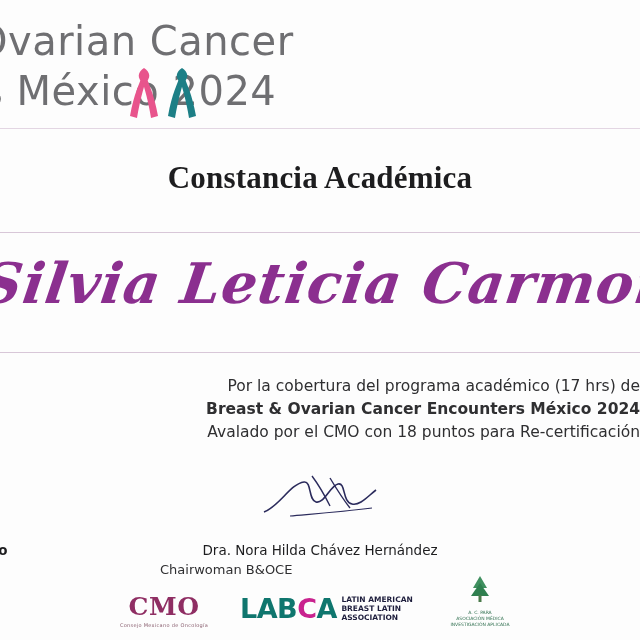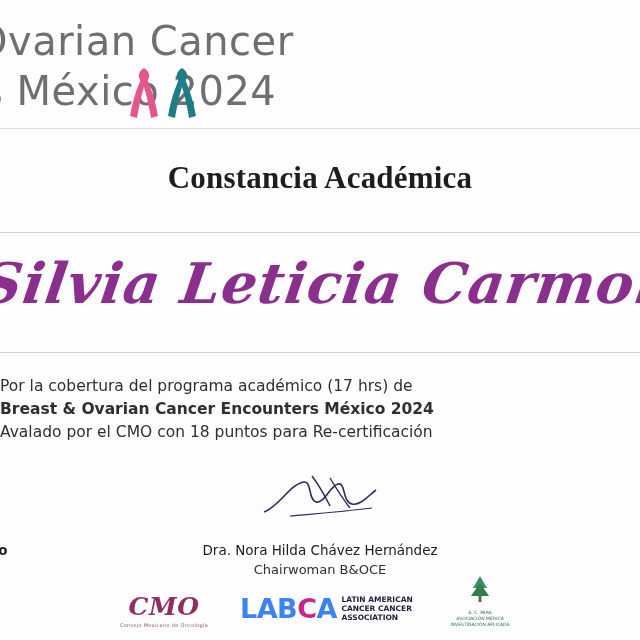--- a/index.html
+++ b/index.html
@@ -111,21 +111,21 @@
     letter-spacing: 1px;
     transform: skewX(-8deg);
   }
 
   
   .body-block {
     position: absolute;
     top: 375px;
     left: 0;
     width: 640px;
-    text-align: left;
+    text-align: right;
     color: #2b2b2d;
   }
   .body-line {
     font-family: "DejaVu Sans", sans-serif;
     font-size: 15.5px;
     line-height: 23px;
     color: #2f2f31;
   }
   .body-line.bold {
     font-weight: bold;
@@ -161,21 +161,21 @@
     font-family: "DejaVu Sans", sans-serif;
     font-weight: normal;
     font-size: 13.5px;
     color: #1d1d1f;
   }
   .sig-role {
     position: absolute;
     top: 82px;
     left: 0;
     width: 320px;
-    text-align: center;
+    text-align: left;
     font-family: "DejaVu Sans", sans-serif;
     font-size: 13px;
     color: #2f2f31;
   }
   .sig-left-partial {
     position: absolute;
     top: 62px;
     left: -16px;
     font-family: "DejaVu Sans", sans-serif;
     font-weight: bold;
@@ -196,35 +196,34 @@
     bottom: 0;
   }
   .logo-cmo { left: 118px; bottom: 4px; width: 92px; text-align: center; }
   .cmo-mark {
     font-family: "DejaVu Serif", serif;
     font-weight: bold;
     font-size: 25px;
     color: #8f2e63;
     letter-spacing: 0.5px;
     line-height: 26px;
-    font-style: italic;
   }
   .cmo-sub {
     font-family: "DejaVu Sans", sans-serif;
     font-size: 5px;
     color: #8a6070;
     letter-spacing: 0.3px;
     margin-top: 2px;
   }
   .logo-labca { left: 240px; bottom: 8px; width: 180px; }
   .labca-mark {
     font-family: "DejaVu Sans", sans-serif;
     font-weight: bold;
     font-size: 27px;
-    color: #3b82f6;
+    color: #0f766e;
     letter-spacing: -0.5px;
     display: inline-block;
     vertical-align: middle;
   }
   .labca-c {
     color: #c9238f;
   }
   .labca-text {
     display: inline-block;
     vertical-align: middle;
@@ -308,21 +307,21 @@
 
     <div class="logo logo-cmo">
       <div class="cmo-mark">CMO</div>
       <div class="cmo-sub">Consejo Mexicano de Oncología</div>
     </div>
 
     <div class="logo logo-labca">
       <span class="labca-mark">LAB</span><span class="labca-mark labca-c">C</span><span class="labca-mark">A</span>
       <span class="labca-text">
         <span>LATIN AMERICAN</span><br>
-        <span>CANCER CANCER</span><br>
+        <span>BREAST LATIN</span><br>
         <span>ASSOCIATION</span>
       </span>
     </div>
 
     <div class="logo logo-amis">
       <svg class="amis-tree" viewBox="0 0 30 30">
         <path d="M15 2 L22 14 L8 14 Z" fill="#3f8f5f"></path>
         <path d="M15 9 L24 22 L6 22 Z" fill="#2f7f4f"></path>
         <rect x="13.5" y="21" width="3" height="7" fill="#4a7a4a"></rect>
       </svg>

